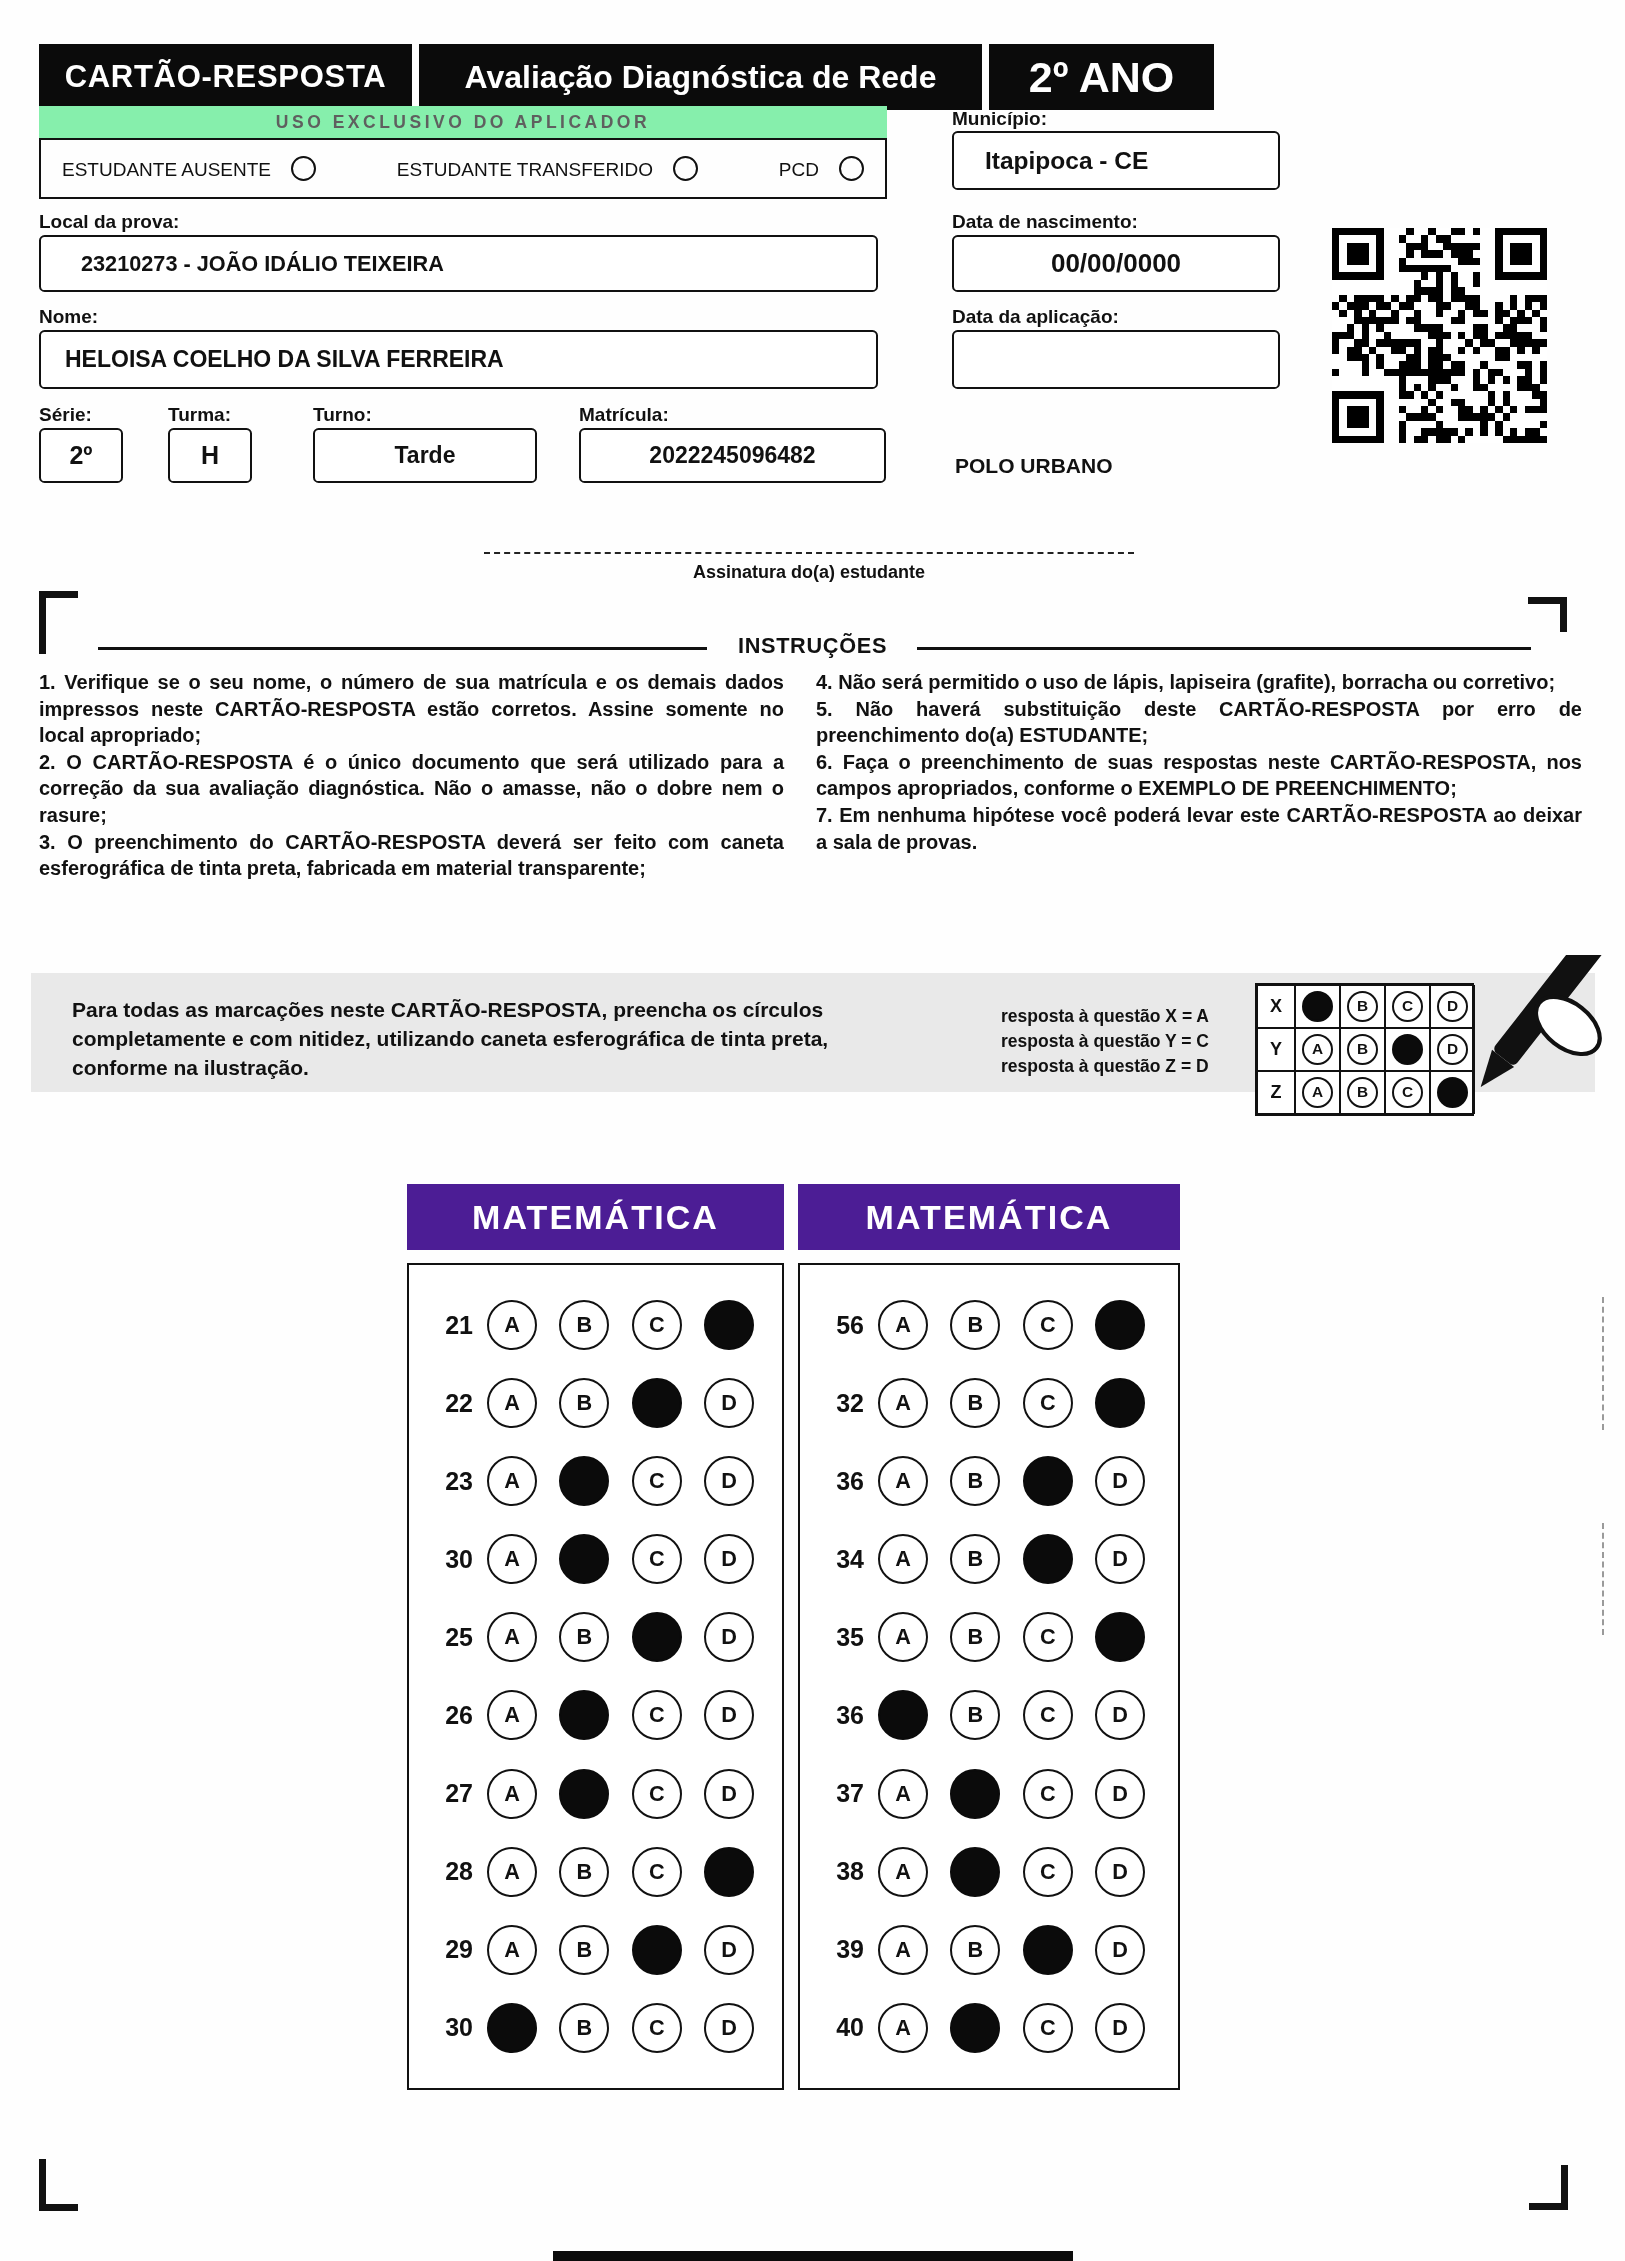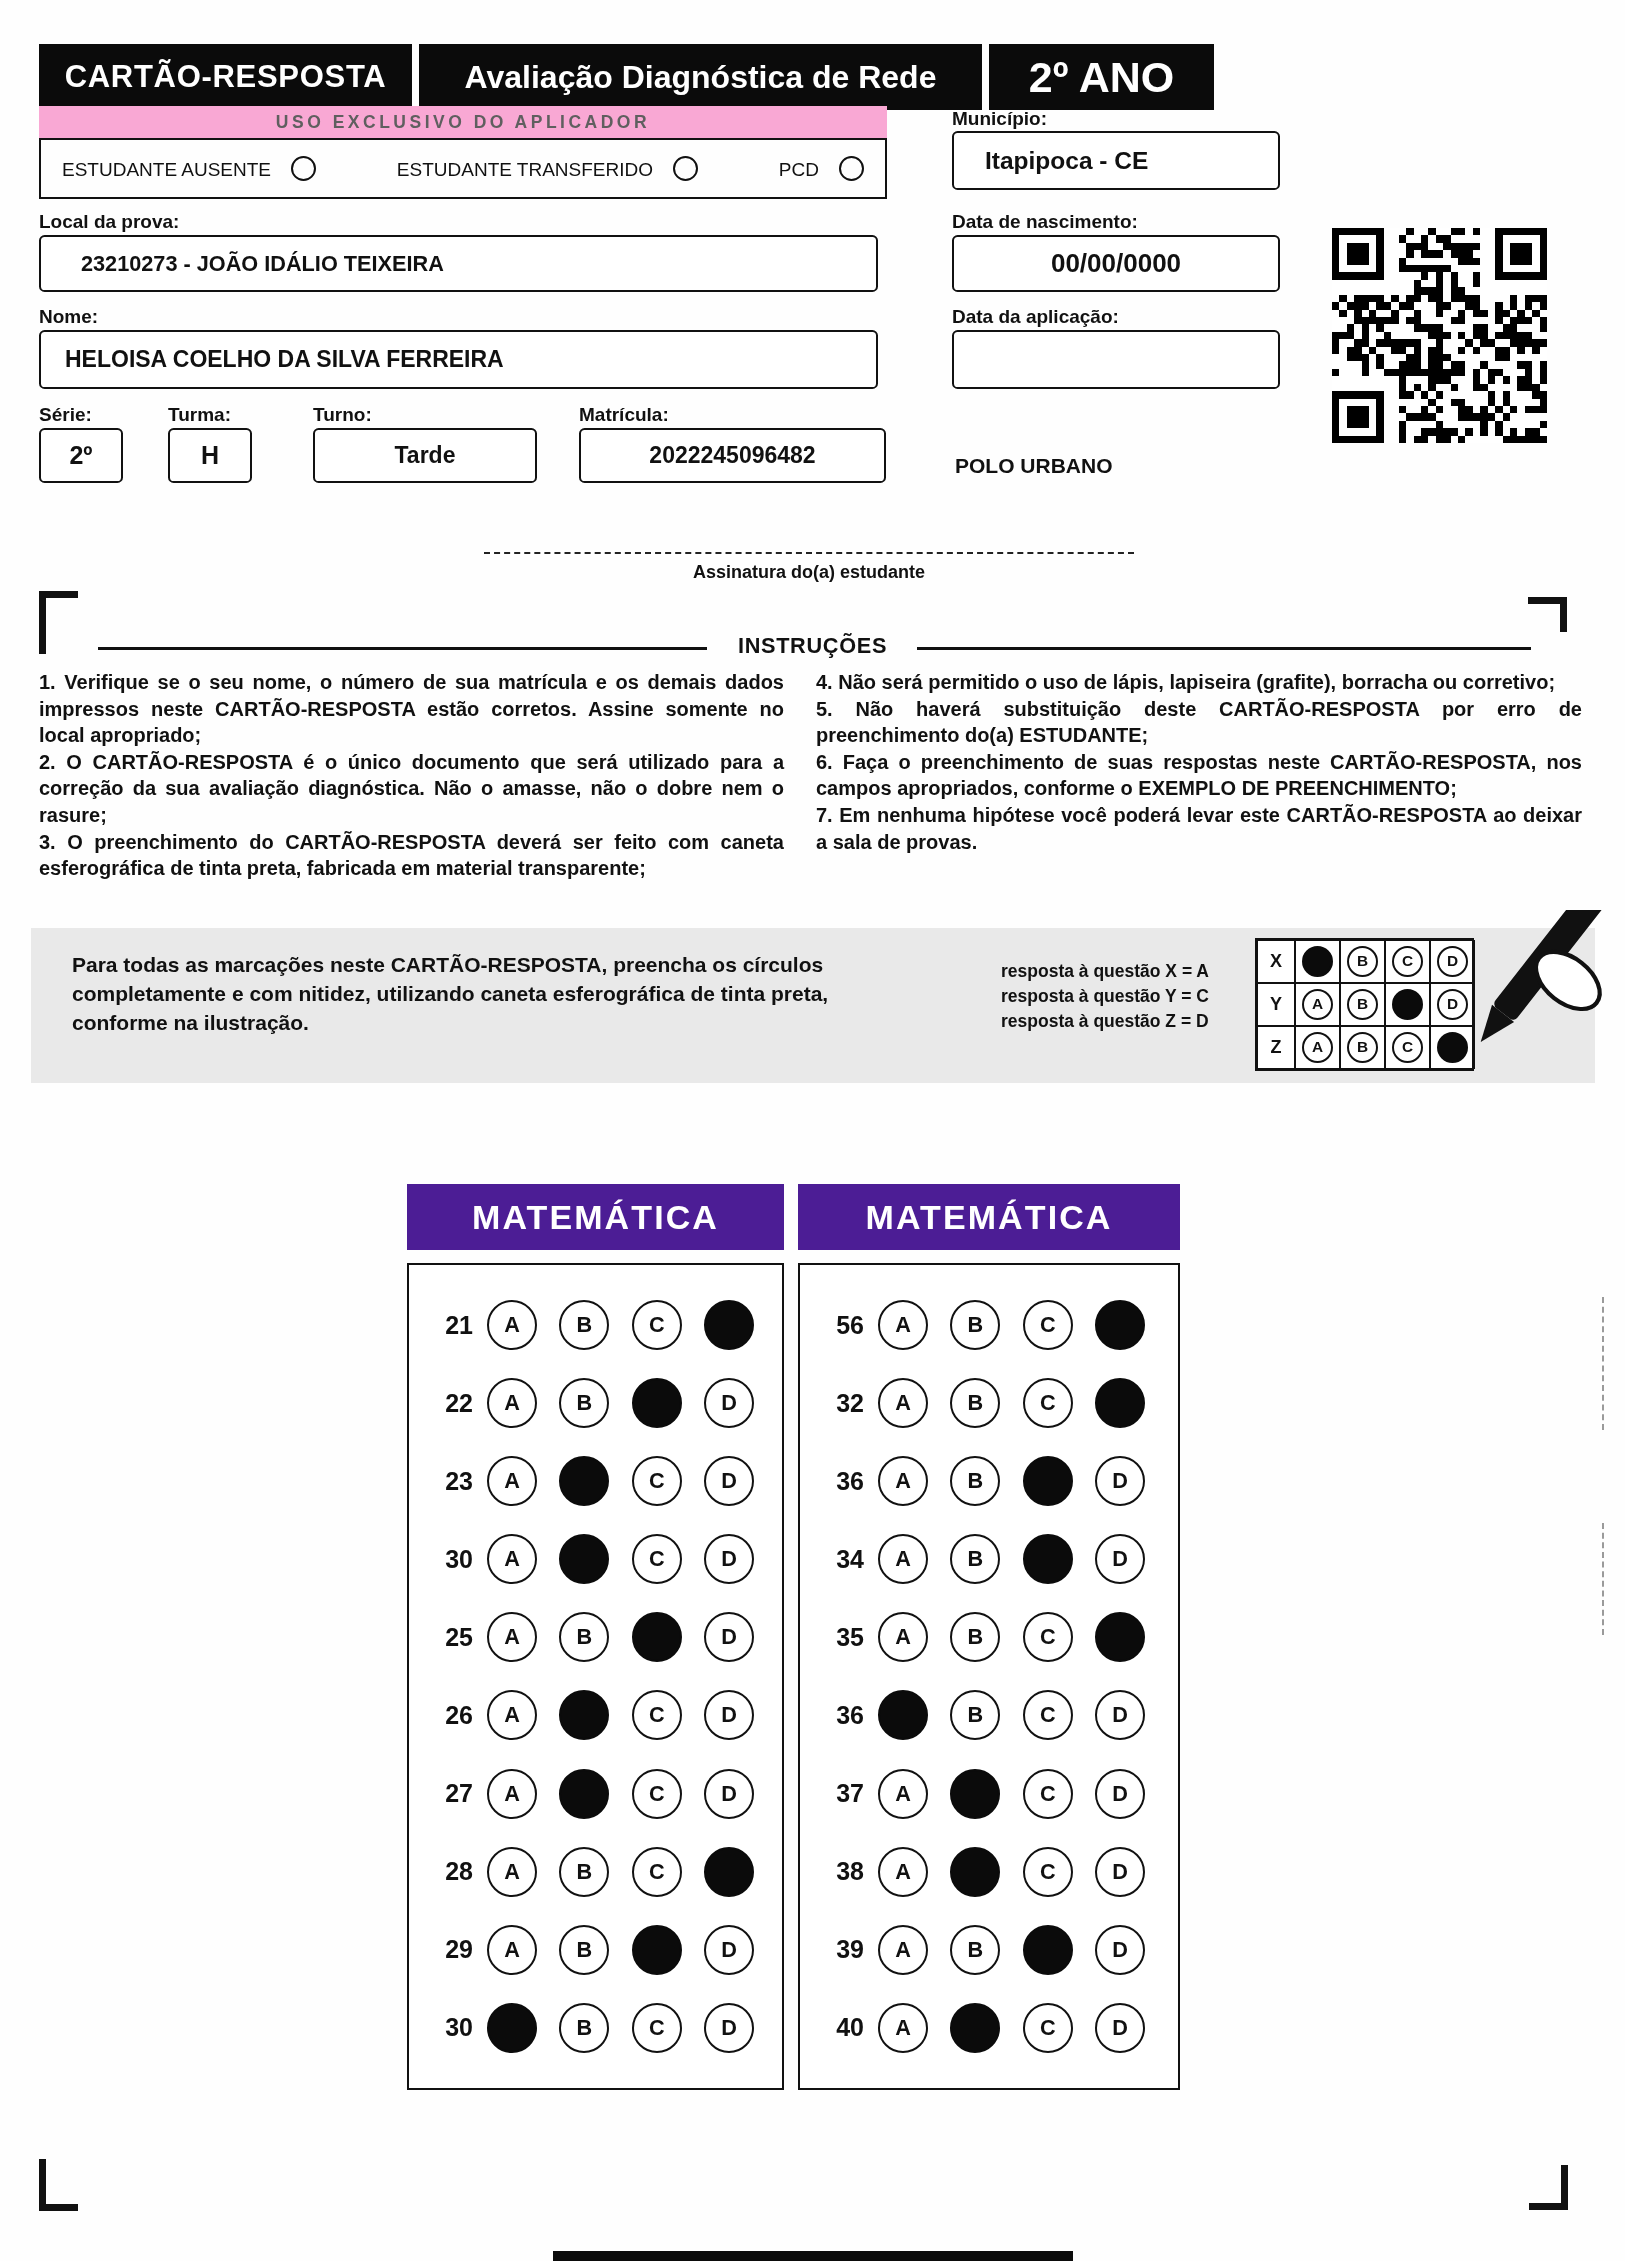--- a/index.html
+++ b/index.html
@@ -12,21 +12,21 @@
   
   .header { position:absolute; left:39px; top:24px; height:66px; display:flex; gap:7px;margin-top:20px; }
   .hbar { background:#0b0b0b; color:#fff; font-weight:bold; display:flex; align-items:center; justify-content:center; }
   .hbar1 { width:373px; font-size:31px; letter-spacing:0.7px; }
   .hbar2 { width:563px; font-size:32px; }
   .hbar3 { width:225px; font-size:43px; }
 
   
   .aplicador-bar {
     position:absolute; left:39px; top:106px; width:848px; height:32px;
-    background:#f9a8d4; color:#5f5f5f; font-weight:bold; font-size:17.5px; letter-spacing:3.5px;
+    background:#86efac; color:#5f5f5f; font-weight:bold; font-size:17.5px; letter-spacing:3.5px;
     display:flex; align-items:center; justify-content:center;
   }
   .checkbox-row {
     position:absolute; left:39px; top:138px; width:848px; height:61px;
     border:2.8px solid #111; display:flex; align-items:center; justify-content:space-between;
     padding:0 21px;
   }
   .chk { display:flex; align-items:flex-end; gap:20px; font-size:19px; }
   .chk-circle { width:25px; height:25px; border:2.1px solid #111; border-radius:50%; flex:0 0 auto; }
 
@@ -76,21 +76,21 @@
   .inst-title { position:absolute; left:0; top:633px; width:1625px; text-align:center; font-weight:bold; font-size:21.7px; letter-spacing:0.7px; }
   .inst-line { position:absolute; top:647px; border-top:3.5px solid #111; }
   .inst-line-l { left:98px; width:609px; }
   .inst-line-r { left:917px; width:614px; }
   .inst-col { position:absolute; top:669px; font-size:20px; line-height:26.6px; font-weight:bold; text-align:justify; }
   .inst-col-l { left:39px; width:745px; }
   .inst-col-r { left:816px; width:766px; }
   .inst-col p { margin:0; }
 
   
-  .example-strip { position:absolute; left:31px; top:928px; width:1564px; height:155px; background:#e9e9e9; }
+  .example-strip { position:absolute; left:31px; top:973px; width:1564px; height:119px; background:#e9e9e9; }
   .ex-text { position:absolute; left:41px; top:22.4px; width:790px; font-weight:bold; font-size:21px; line-height:29px; }
   .ex-legend { position:absolute; left:970px; top:31px; width:231px; font-weight:bold; font-size:17.5px; line-height:25px; }
   .ex-legend div { white-space:nowrap; }
   .ex-grid {
     position:absolute; left:1224px; top:9.8px; width:219px;
     display:grid; grid-template-columns:38px repeat(4, 45px); border:2.8px solid #111; background:#fff;
   }
   .ex-cell { height:43px; border:1.4px solid #111; display:flex; align-items:center; justify-content:center; }
   .ex-label { font-weight:bold; font-size:18px; }
   .ex-bubble {

